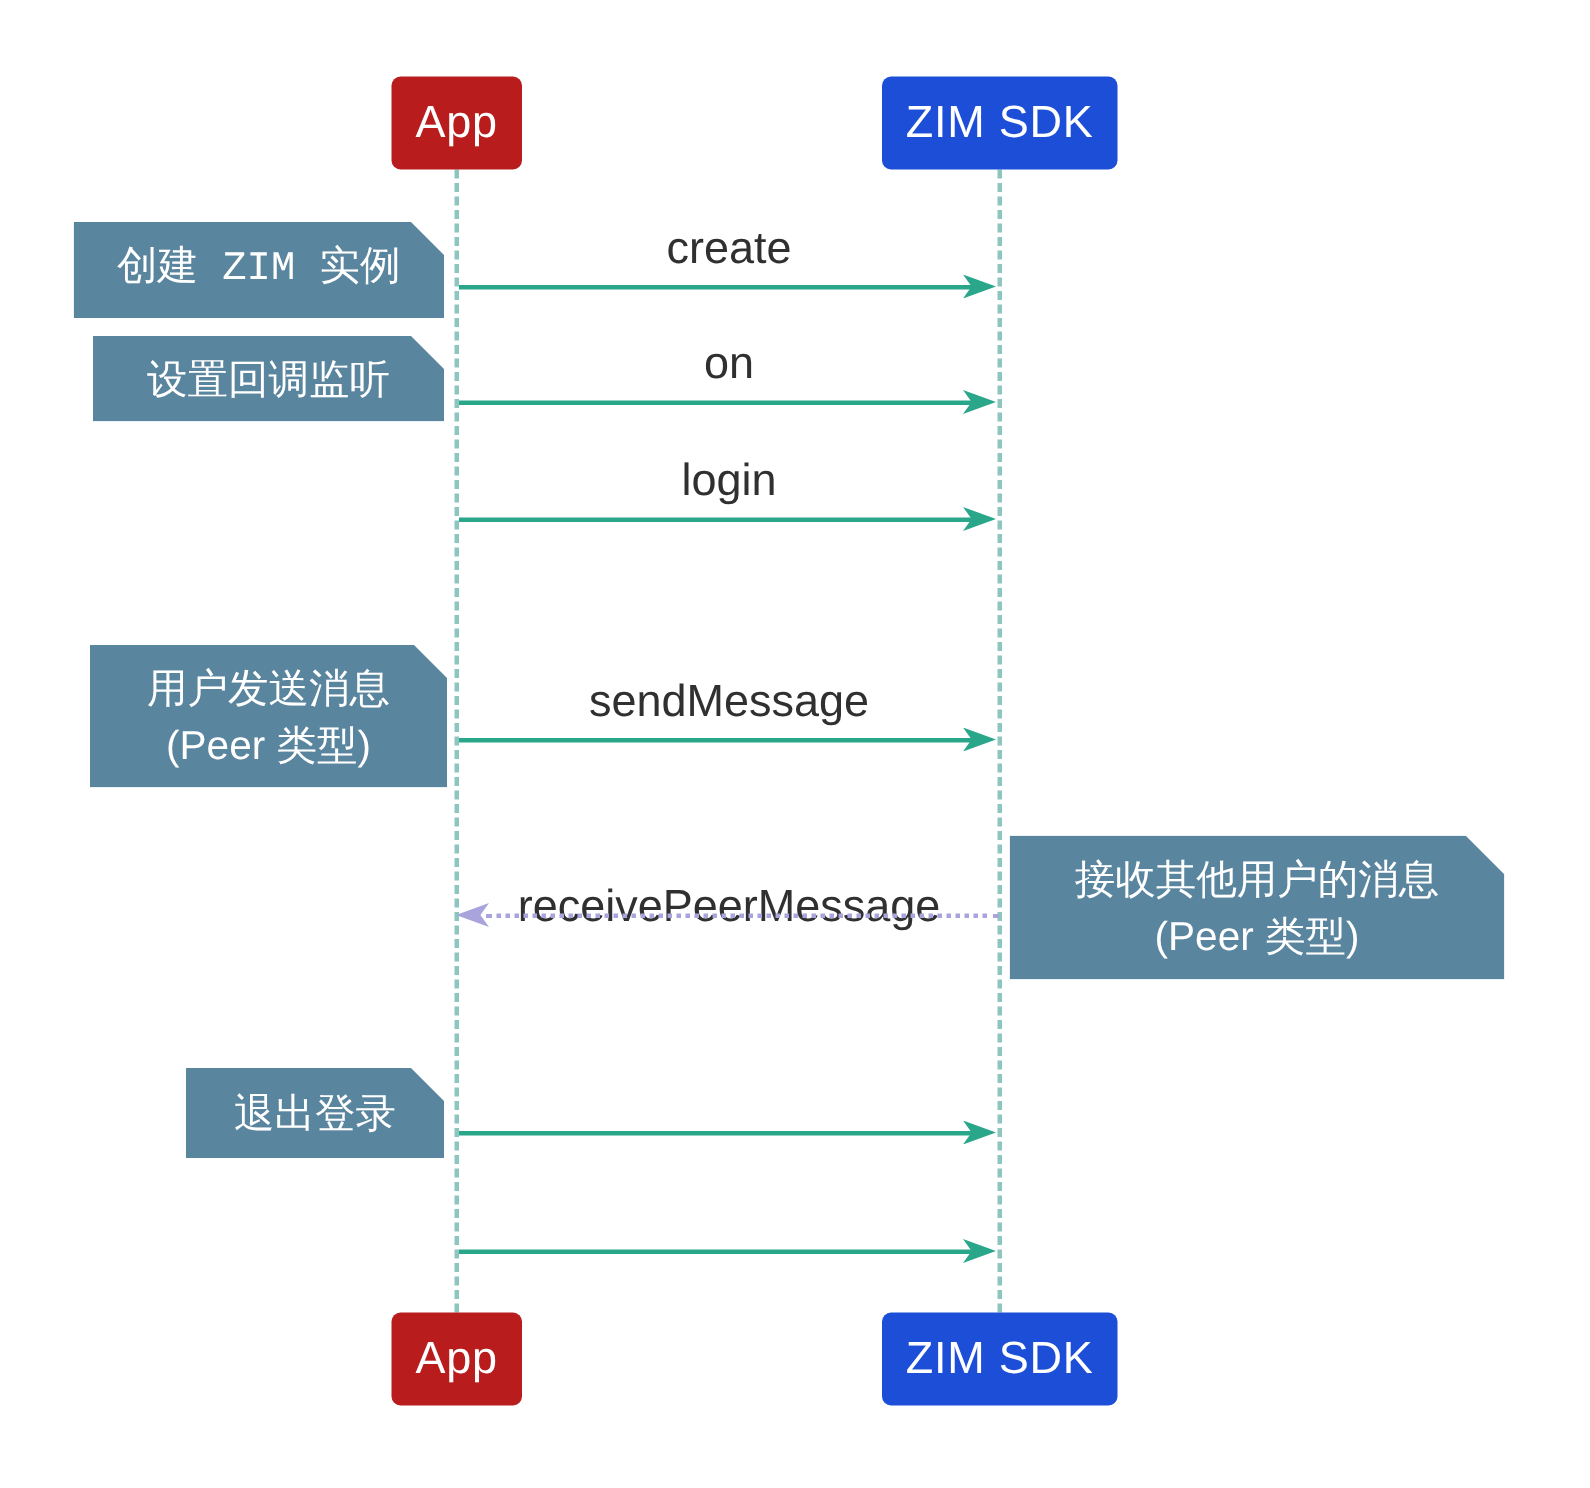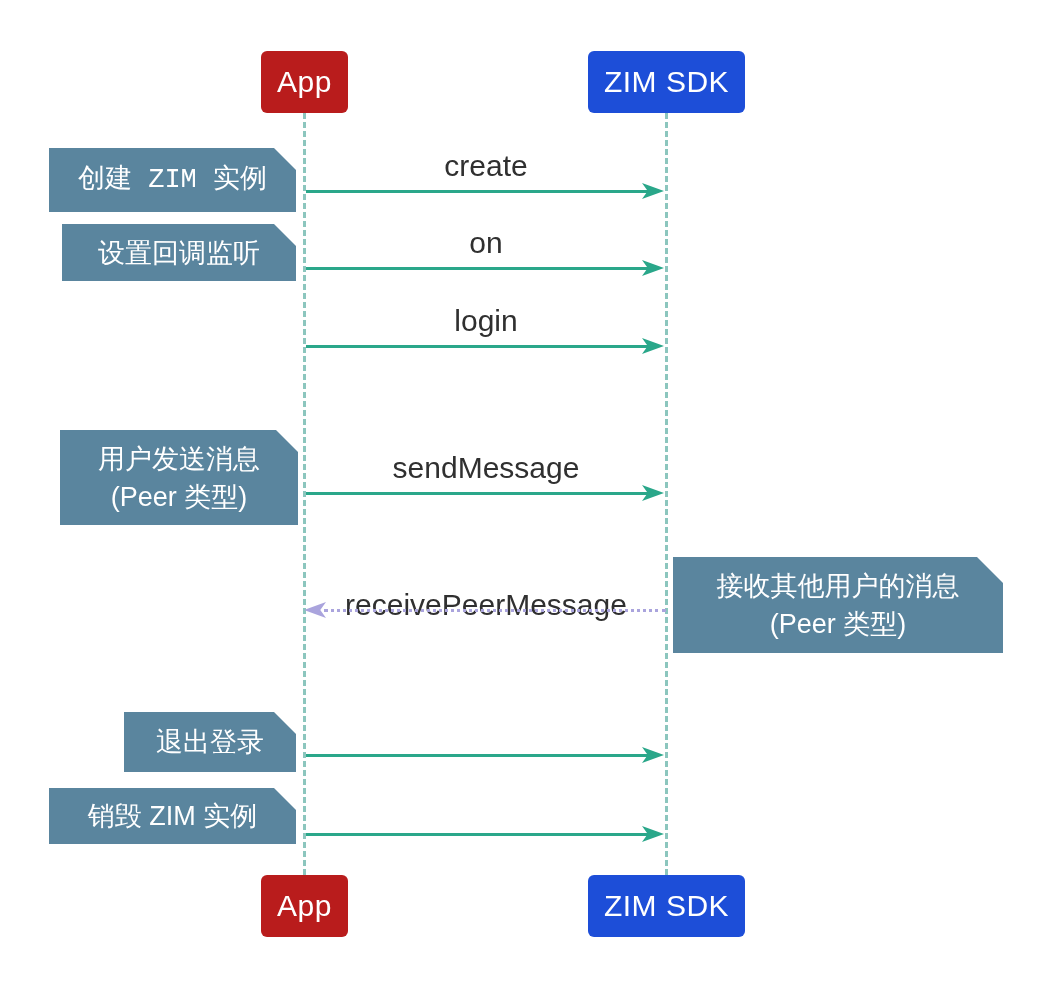--- a/index.html
+++ b/index.html
@@ -62,23 +62,20 @@
   <div class="note" style="left:62px;top:224px;width:234px;height:57px;">
     <span>设置回调监听</span>
   </div>
   <div class="note" style="left:60px;top:430px;width:238px;height:95px;justify-content:center;">
     <span>用户发送消息</span>
     <span>(Peer 类型)</span>
   </div>
   <div class="note" style="left:124px;top:712px;width:172px;height:60px;">
     <span>退出登录</span>
   </div>
-  <div class="note" style="left:49px;top:788px;width:247px;height:56px;">
-    <span>销毁 ZIM 实例</span>
-  </div>
 
   <div class="note" style="left:673px;top:557px;width:330px;height:96px;clip-path:polygon(0 0, calc(100% - 26px) 0, 100% 26px, 100% 100%, 0 100%);">
     <span>接收其他用户的消息</span>
     <span>(Peer 类型)</span>
   </div>
 
   <div class="msg-label" style="top:148px;">create</div>
   <div class="msg-line" style="top:190px;"></div>
   <div class="arrowhead right" style="left:642px;top:183px;"></div>
 

